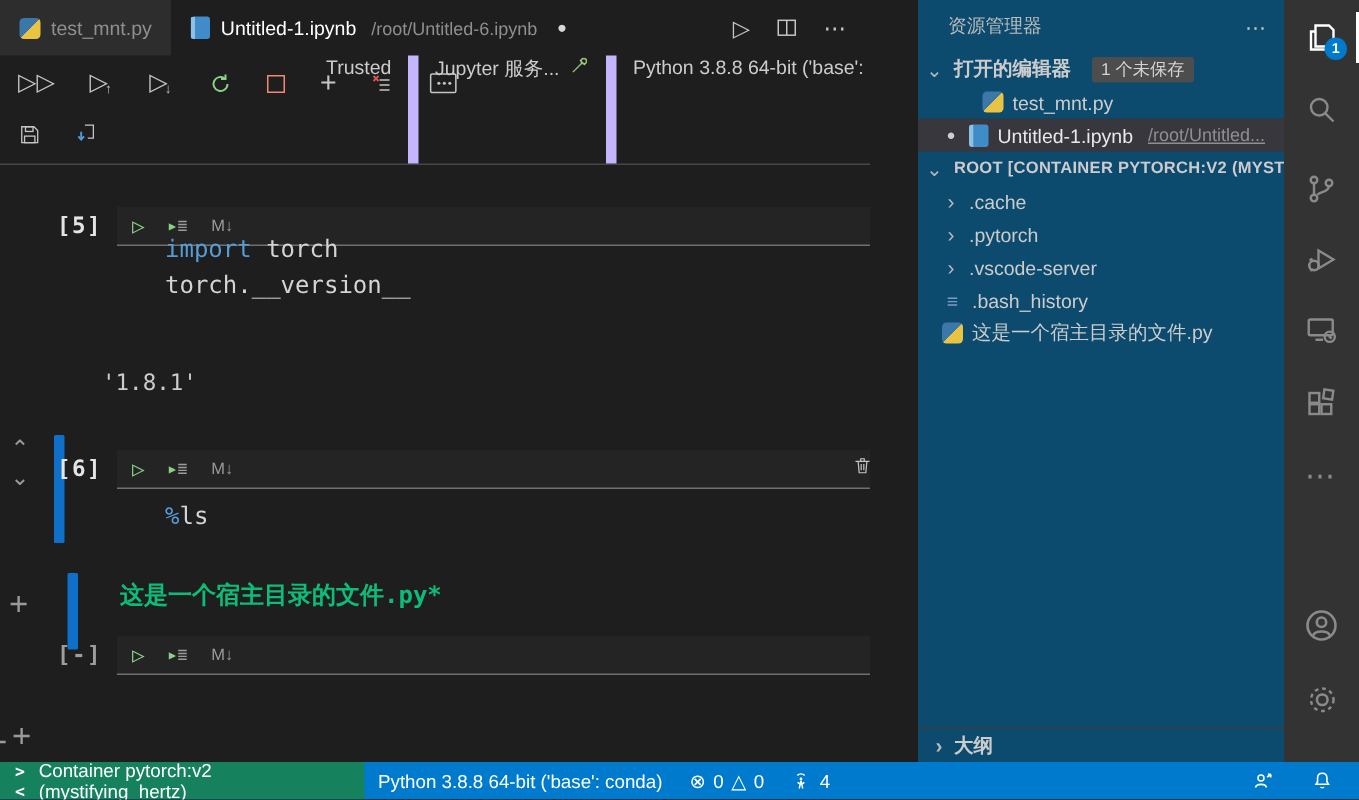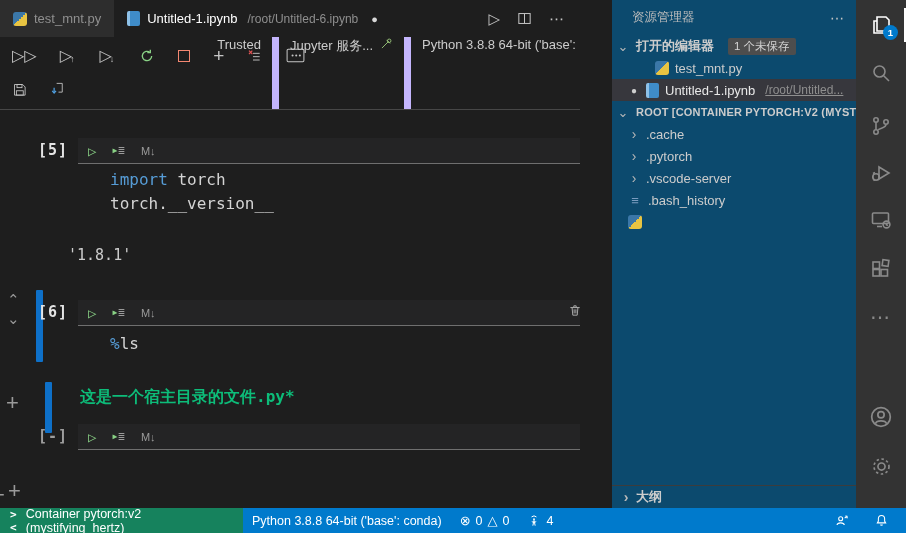--- a/index.html
+++ b/index.html
@@ -205,21 +205,21 @@
 
       <span class="abs exec" style="left:38px;top:31px">[5]</span>
       <div class="abs cell-strip" style="top:28px">
         <span class="cplay">▷</span>
         <span class="crbl">
           <span class="p">▶</span>
           <span>≣</span>
         </span>
         <span class="cmd">M↓</span>
       </div>
-      <div class="abs code" style="left:110px;top:58px"><span class="kw">import</span><span> torch</span><br><span>torch.__version__</span></div>
+      <div class="abs code" style="left:110px;top:44px"><span class="kw">import</span><span> torch</span><br><span>torch.__version__</span></div>
       <div class="abs out-plain" style="left:68px;top:136px">'1.8.1'</div>
 
       <span class="abs gutter-glyph" style="left:7px;top:184px">⌃</span>
       <span class="abs gutter-glyph" style="left:7px;top:203px">⌄</span>
       <div class="abs focus-bar" style="left:36px;top:180px;height:72px"></div>
       <span class="abs exec" style="left:38px;top:193px">[6]</span>
       <div class="abs cell-strip" style="top:190px">
         <span class="cplay">▷</span>
         <span class="crbl">
           <span class="p">▶</span>
@@ -296,20 +296,21 @@
     <div class="exp-row">
       <span class="chev">›</span>
       <span>.vscode-server</span>
     </div>
     <div class="exp-row">
       <span class="file-ico">≡</span>
       <span>.bash_history</span>
     </div>
     <div class="exp-row">
       <span class="py-icon"></span>
+      <span>这是一个宿主目录的文件.py</span>
     </div>
 
     <div class="outline-row">
       <span class="chev">›</span>
       <span>大纲</span>
     </div>
   </div>
 
   <div class="activity">
     <div class="ab-item active" style="margin-top:5px">

